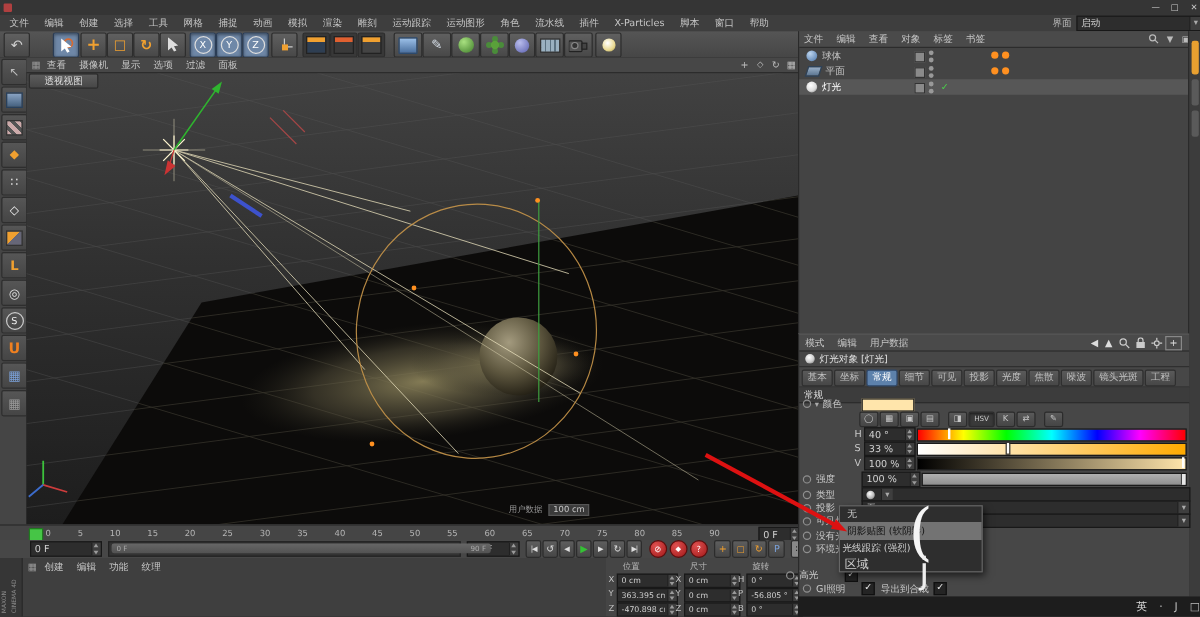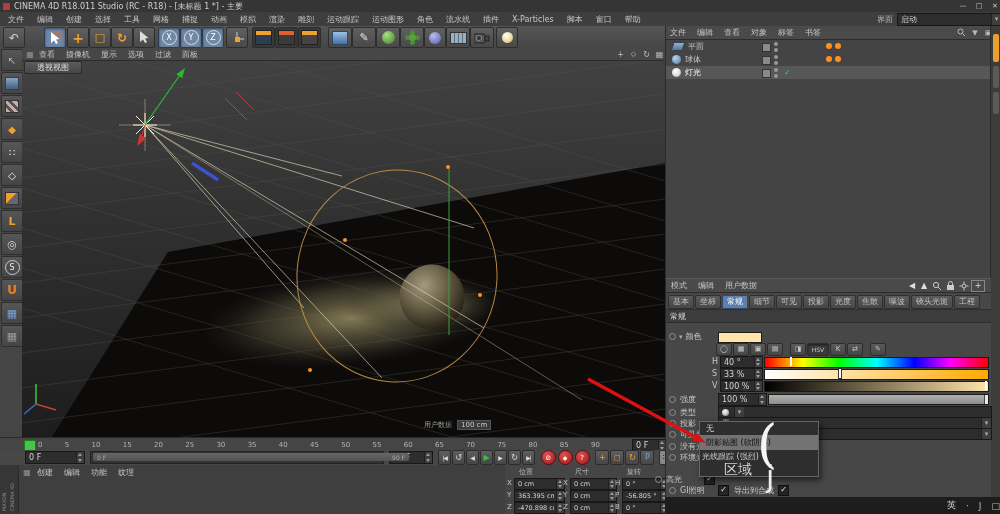--- a/index.html
+++ b/index.html
@@ -45,21 +45,20 @@
   .sideb{width:20px;height:20px;margin:1px;display:flex;align-items:center;justify-content:center;
          background:linear-gradient(#565656,#454545);border:1px solid #2e2e2e;border-radius:2px}
 </style>
 </head>
 <body>
 
 <div id="app">
 
   <div class="r row" style="left:0;top:0;width:1000px;height:12px;background:#353535;border-bottom:1px solid #232323;padding-left:3px">
     <span style="width:7px;height:7px;background:#b04040;border-radius:1px;margin-right:4px"></span>
-    <span style="font-size:8px;color:#cfcfcf">CINEMA 4D R18.011 Studio (RC - R18) - [未标题 1 *] - 主要</span>
     <span style="flex:1"></span>
     <span class="ico" style="width:16px;height:11px;font-size:7px">—</span>
     <span class="ico" style="width:16px;height:11px;font-size:7px">□</span>
     <span class="ico" style="width:16px;height:11px;font-size:7px">✕</span>
   </div>
 
   <div class="r row" style="left:0;top:12px;width:1000px;height:14px;background:#3e3e3e;border-bottom:1px solid #2a2a2a;padding-left:8px;font-size:8px">
     <span class="mi">文件</span>
     <span class="mi">编辑</span>
     <span class="mi">创建</span>
@@ -449,31 +448,31 @@
       <span style="flex:1"></span>
       <svg width="9" height="9" style="margin-right:4px">
           <circle cx="3.5" cy="3.5" r="2.5" fill="none" stroke="#bbb"></circle>
           <line x1="5.5" y1="5.5" x2="8" y2="8" stroke="#bbb"></line>
         </svg>
       <span class="ico" style="width:10px;height:9px;font-size:7px;color:#bbb;margin-right:3px">▼</span>
       <span class="ico" style="width:10px;height:9px;font-size:7px;color:#bbb;margin-right:8px">▣</span>
     </div>
 
     <div class="row" style="height:13px;padding-left:6px;position:relative">
-      <span style="width:10px;height:7px;background:linear-gradient(#9ab0c8,#5a7490);border:1px solid #2e4258;margin-right:4px;transform:skewX(-18deg)"></span>
-      <span style="font-size:8px">平面</span>
+      <span style="width:9px;height:9px;border-radius:50%;background:radial-gradient(circle at 35% 30%,#bcd4ee,#4a74a8);margin-right:4px"></span>
+      <span style="font-size:8px">球体</span>
       <span class="r" style="left:96px;top:3px;width:7px;height:7px;background:#8a8a8a;border:1px solid #333"></span>
       <span class="r" style="left:108px;top:2px;width:4px;height:4px;border-radius:50%;background:#999"></span>
       <span class="r" style="left:108px;top:8px;width:4px;height:4px;border-radius:50%;background:#999"></span>
       <span class="r" style="left:160px;top:3px;width:6px;height:6px;border-radius:50%;background:#ff9020"></span>
       <span class="r" style="left:169px;top:3px;width:6px;height:6px;border-radius:50%;background:#ff9020"></span>
     </div>
     <div class="row" style="height:13px;padding-left:6px;position:relative">
-      <span style="width:9px;height:9px;border-radius:50%;background:radial-gradient(circle at 35% 30%,#bcd4ee,#4a74a8);margin-right:4px"></span>
-      <span style="font-size:8px">球体</span>
+      <span style="width:10px;height:7px;background:linear-gradient(#9ab0c8,#5a7490);border:1px solid #2e4258;margin-right:4px;transform:skewX(-18deg)"></span>
+      <span style="font-size:8px">平面</span>
       <span class="r" style="left:96px;top:3px;width:7px;height:7px;background:#8a8a8a;border:1px solid #333"></span>
       <span class="r" style="left:108px;top:2px;width:4px;height:4px;border-radius:50%;background:#999"></span>
       <span class="r" style="left:108px;top:8px;width:4px;height:4px;border-radius:50%;background:#999"></span>
       <span class="r" style="left:160px;top:3px;width:6px;height:6px;border-radius:50%;background:#ff9020"></span>
       <span class="r" style="left:169px;top:3px;width:6px;height:6px;border-radius:50%;background:#ff9020"></span>
     </div>
     <div class="row" style="height:13px;padding-left:6px;position:relative;background:rgba(255,255,255,.10)">
       <span style="width:9px;height:9px;border-radius:50%;background:radial-gradient(circle at 40% 35%,#fff,#ddd 55%,#777);margin-right:4px"></span>
       <span style="font-size:8px;color:#fff">灯光</span>
       <span class="r" style="left:96px;top:3px;width:7px;height:7px;background:#8a8a8a;border:1px solid #333"></span>
@@ -506,20 +505,24 @@
           <path d="M2.5 4 V2.5 A2 2 0 0 1 6.5 2.5 V4" fill="none" stroke="#ccc"></path>
         </svg>
       <svg width="10" height="10" style="margin:0 2px">
           <circle cx="5" cy="5" r="2" fill="none" stroke="#ccc"></circle>
           <line x1="5" y1="0.5" x2="5" y2="2.5" stroke="#ccc"></line>
           <line x1="5" y1="7.5" x2="5" y2="9.5" stroke="#ccc"></line>
           <line x1="0.5" y1="5" x2="2.5" y2="5" stroke="#ccc"></line>
           <line x1="7.5" y1="5" x2="9.5" y2="5" stroke="#ccc"></line>
         </svg>
       <span class="ico" style="width:12px;height:10px;border:1px solid #888;font-size:8px;color:#ddd;margin-right:6px">+</span>
+    </div>
+    <div class="row" style="height:12px;padding-left:5px;border-bottom:1px solid #2f2f2f">
+      <span style="width:8px;height:8px;border-radius:50%;background:radial-gradient(circle at 40% 35%,#fff,#ccc 55%,#666);margin-right:4px"></span>
+      <span style="font-size:8px;color:#e0e0e0">灯光对象 [灯光]</span>
     </div>
     <div class="row" style="height:15px;padding:1px 2px 0;border-bottom:1px solid #2f2f2f">
       <span class="tab">基本</span>
       <span class="tab">坐标</span>
       <span class="tab on">常规</span>
       <span class="tab">细节</span>
       <span class="tab">可见</span>
       <span class="tab">投影</span>
       <span class="tab">光度</span>
       <span class="tab">焦散</span>
@@ -650,21 +653,21 @@
     <span style="font-size:9px;color:#ddd;margin-right:10px">英</span>
     <span style="font-size:9px;color:#bbb;margin-right:10px">·</span>
     <span style="font-size:9px;color:#bbb;margin-right:10px">J</span>
     <span style="font-size:9px;color:#bbb">□</span>
   </div>
 
   <div class="r" style="left:699px;top:421px;width:118px;background:#2e2e2e;border:1px solid #666;z-index:40;box-shadow:2px 3px 6px rgba(0,0,0,.6)">
     <div class="row" style="height:13px;padding-left:6px;font-size:8px;color:#d0d0d0">无</div>
     <div class="row" style="height:15px;padding-left:6px;font-size:8px;background:#737373;color:#111">阴影贴图 (软阴影)</div>
     <div class="row" style="height:13px;padding-left:2px;font-size:8px;color:#d0d0d0">光线跟踪 (强烈)</div>
-    <div class="row" style="height:13px;padding-left:24px;font-size:14px;color:#d0d0d0">区域</div>
+    <div class="row" style="height:13px;padding-left:4px;font-size:10px;color:#d0d0d0">区域</div>
   </div>
 
   <svg class="r" style="left:0;top:0;z-index:60;pointer-events:none" width="1000" height="514">
     <line x1="588" y1="379" x2="695" y2="437" stroke="#dd1111" stroke-width="3.5"></line>
     <polygon points="706,443 692.4,440.7 696.7,432.8" fill="#dd1111"></polygon>
   </svg>
   <div class="r" style="left:757px;top:418px;z-index:61;font-family:'DejaVu Serif',serif;font-size:52px;line-height:1;color:#f5f5f5;pointer-events:none">(</div>
   <div class="r" style="left:766px;top:462px;z-index:61;font-size:30px;line-height:1;color:#eee;pointer-events:none">j</div>
 
 </div>

